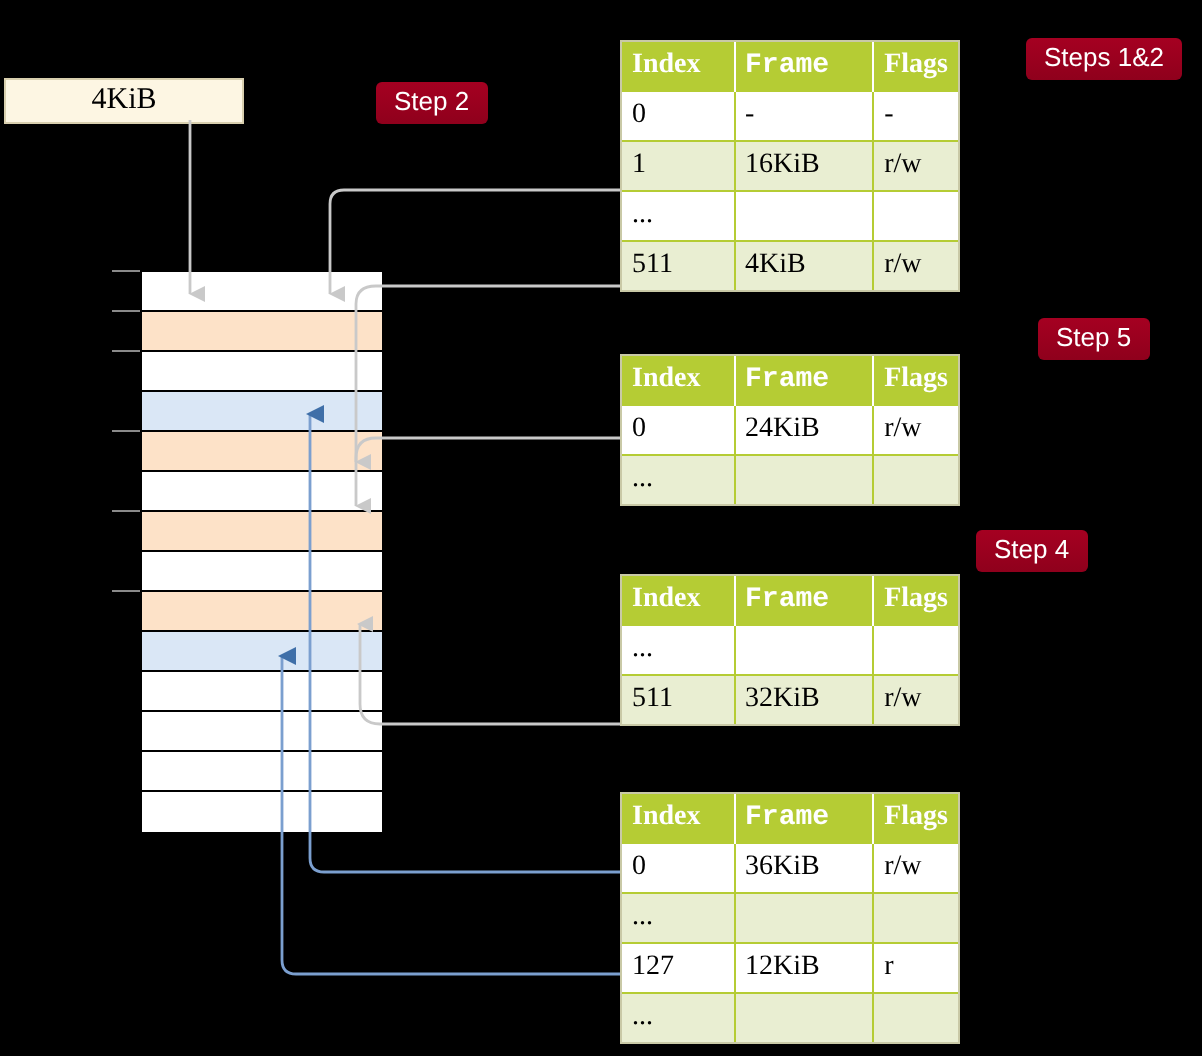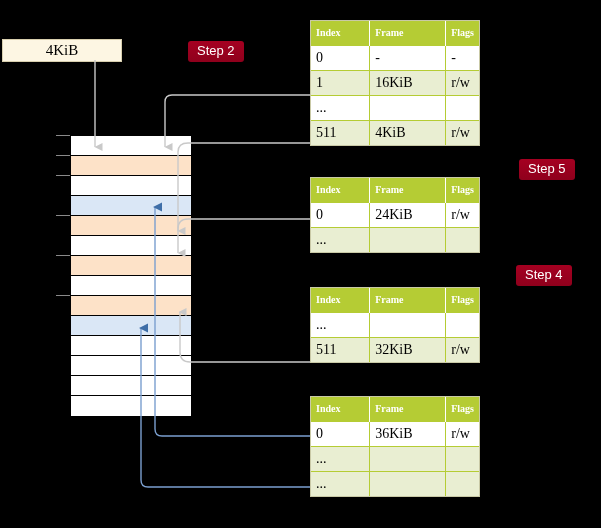--- a/index.html
+++ b/index.html
@@ -19,21 +19,21 @@
     font-size:13px;
     line-height:18px;
     text-align:center;
     border-radius:3px;
     padding:1px 9px 2px 9px;
     white-space:nowrap;
     box-shadow:0 1px 0 rgba(0,0,0,.6);
   }
   #badge-steps12{left:513px;top:19px;}
   #badge-step3{left:519px;top:159px;}
-  #badge-step4{left:516px;top:265px;}
+  #badge-step4{left:488px;top:265px;}
   #badge-step0{left:188px;top:41px;}
 
   
   #src-box{
     position:absolute;left:2px;top:39px;width:118px;height:21px;
     background:#fdf6e3;border:1px solid #d8cfae;
     font-size:15px;line-height:21px;text-align:center;
   }
 
   
@@ -41,42 +41,42 @@
     position:absolute;
     border:1px solid #c9c9a6;
     background:#ffffff;
     border-collapse:collapse;
     box-sizing:border-box;
   }
   .ptable table{border-collapse:collapse;width:100%;}
   .ptable th{
     background:#b5cc34;
     color:#ffffff;
-    font-size:10px;
+    font-size:14px;
     font-weight:bold;
     text-align:left;
     padding:2px 5px 3px 5px;
     border-right:1px solid #ffffff;
     height:19px;
   }
   .ptable th:last-child{border-right:none;}
   .ptable td{
     font-size:14px;
     padding:2px 5px 3px 5px;
     border-right:1px solid #b5cc34;
     border-top:1px solid #b5cc34;
     height:19px;
     vertical-align:middle;
   }
   .ptable td:last-child{border-right:none;}
   .ptable tr.alt td{background:#e9eed2;}
   .ptable tr.plain td{background:#ffffff;}
   .ptable td.hl{background:#f7f7a8;}
   .col-i{width:56px;}
-  .col-f{width:74px;}
+  .col-f{width:74px;font-family:Liberation Mono, monospace;}
 
   #pt1{left:310px;top:20px;width:170px;}
   #pt2{left:310px;top:177px;width:170px;}
   #pt3{left:310px;top:287px;width:170px;}
   #pt4{left:310px;top:396px;width:170px;}
 
   
   #mem{
     position:absolute;left:70px;top:135px;width:120px;height:280px;
     border:1px solid #000;box-sizing:border-box;background:#fff;
@@ -99,20 +99,23 @@
 </style>
 </head>
 <body>
 
 <div class="stage">
 
   <div id="src-box">
     <span>4KiB</span>
   </div>
 
+  <div class="badge" id="badge-steps12">
+    <span>Steps 1&amp;2</span>
+  </div>
   <div class="badge" id="badge-step3">
     <span>Step 5</span>
   </div>
   <div class="badge" id="badge-step4">
     <span>Step 4</span>
   </div>
   <div class="badge" id="badge-step0">
     <span>Step 2</span>
   </div>
 
@@ -228,20 +231,25 @@
         <tr class="plain">
           <td>0</td>
           <td>36KiB</td>
           <td>r/w</td>
         </tr>
         <tr class="alt">
           <td>...</td>
           <td></td>
           <td></td>
         </tr>
+        <tr class="plain">
+          <td>127</td>
+          <td>12KiB</td>
+          <td>r</td>
+        </tr>
         <tr class="alt">
           <td>...</td>
           <td></td>
           <td></td>
         </tr>
       </tbody>
     </table>
   </div>
 
   <svg class="overlay" viewBox="0 0 601 528">

